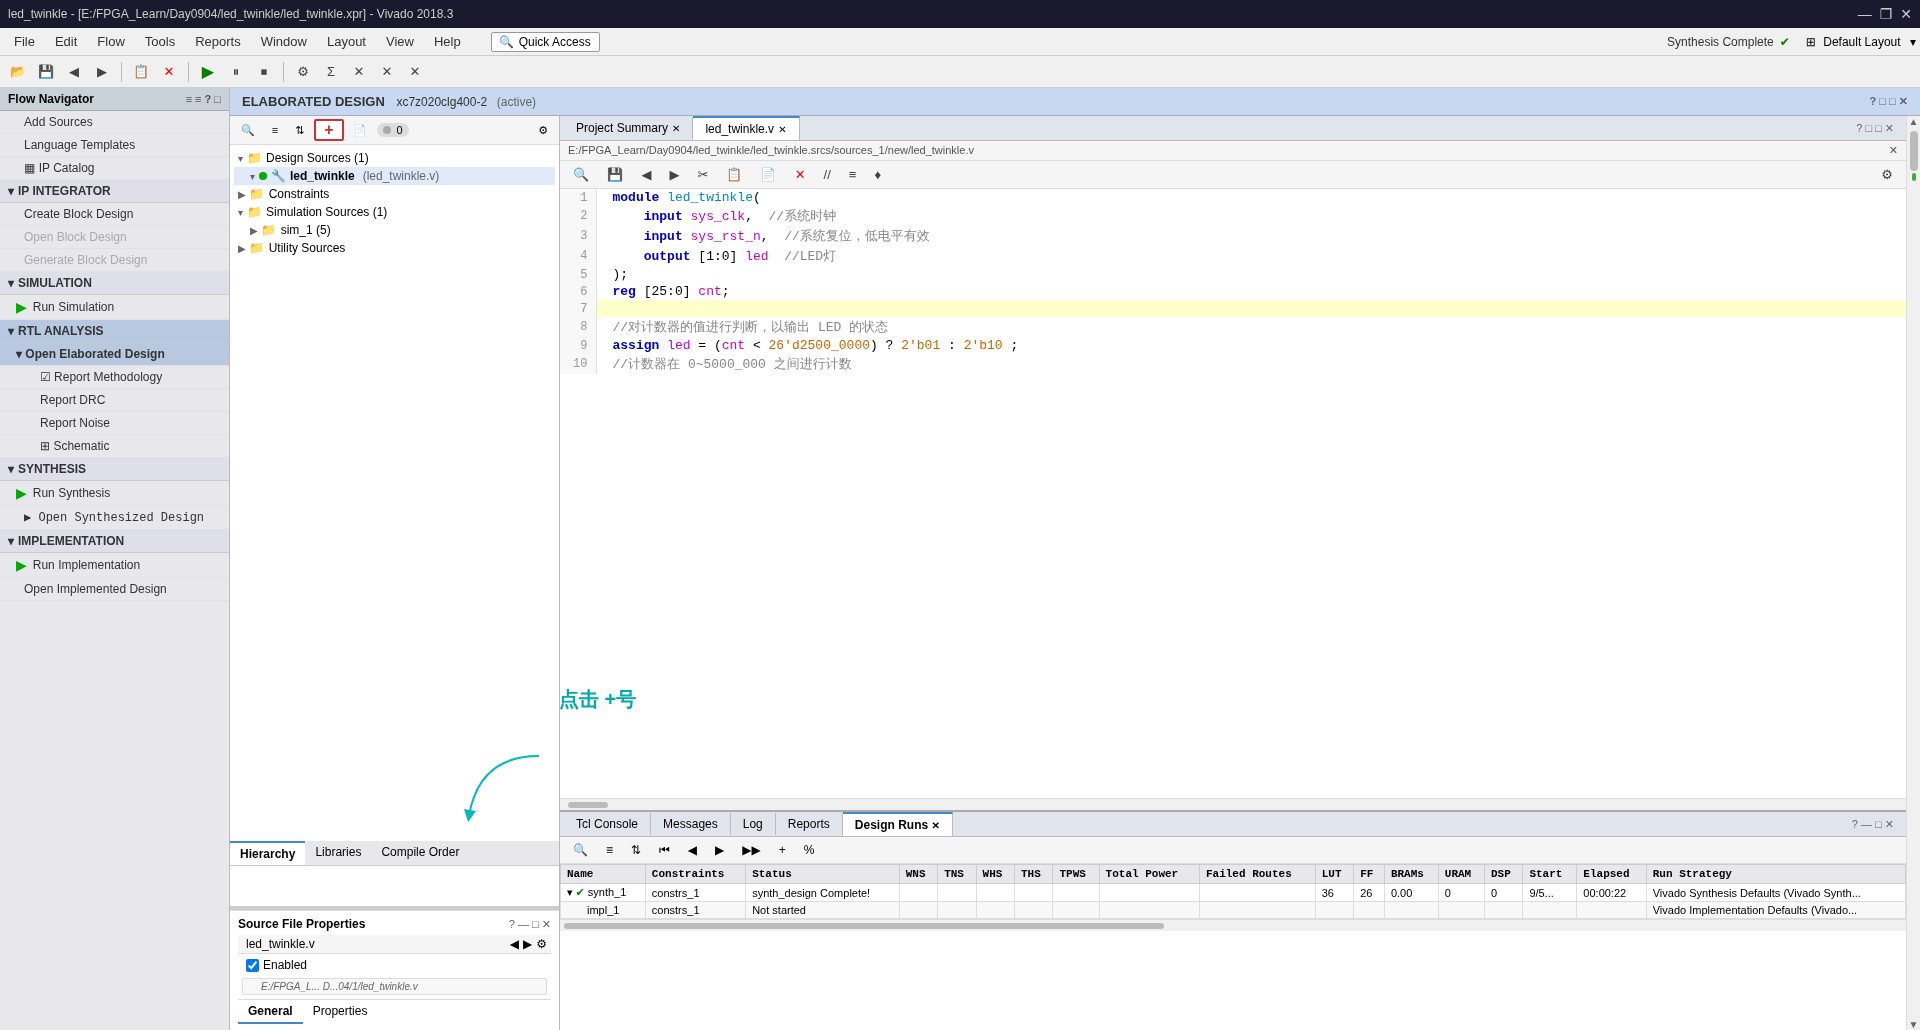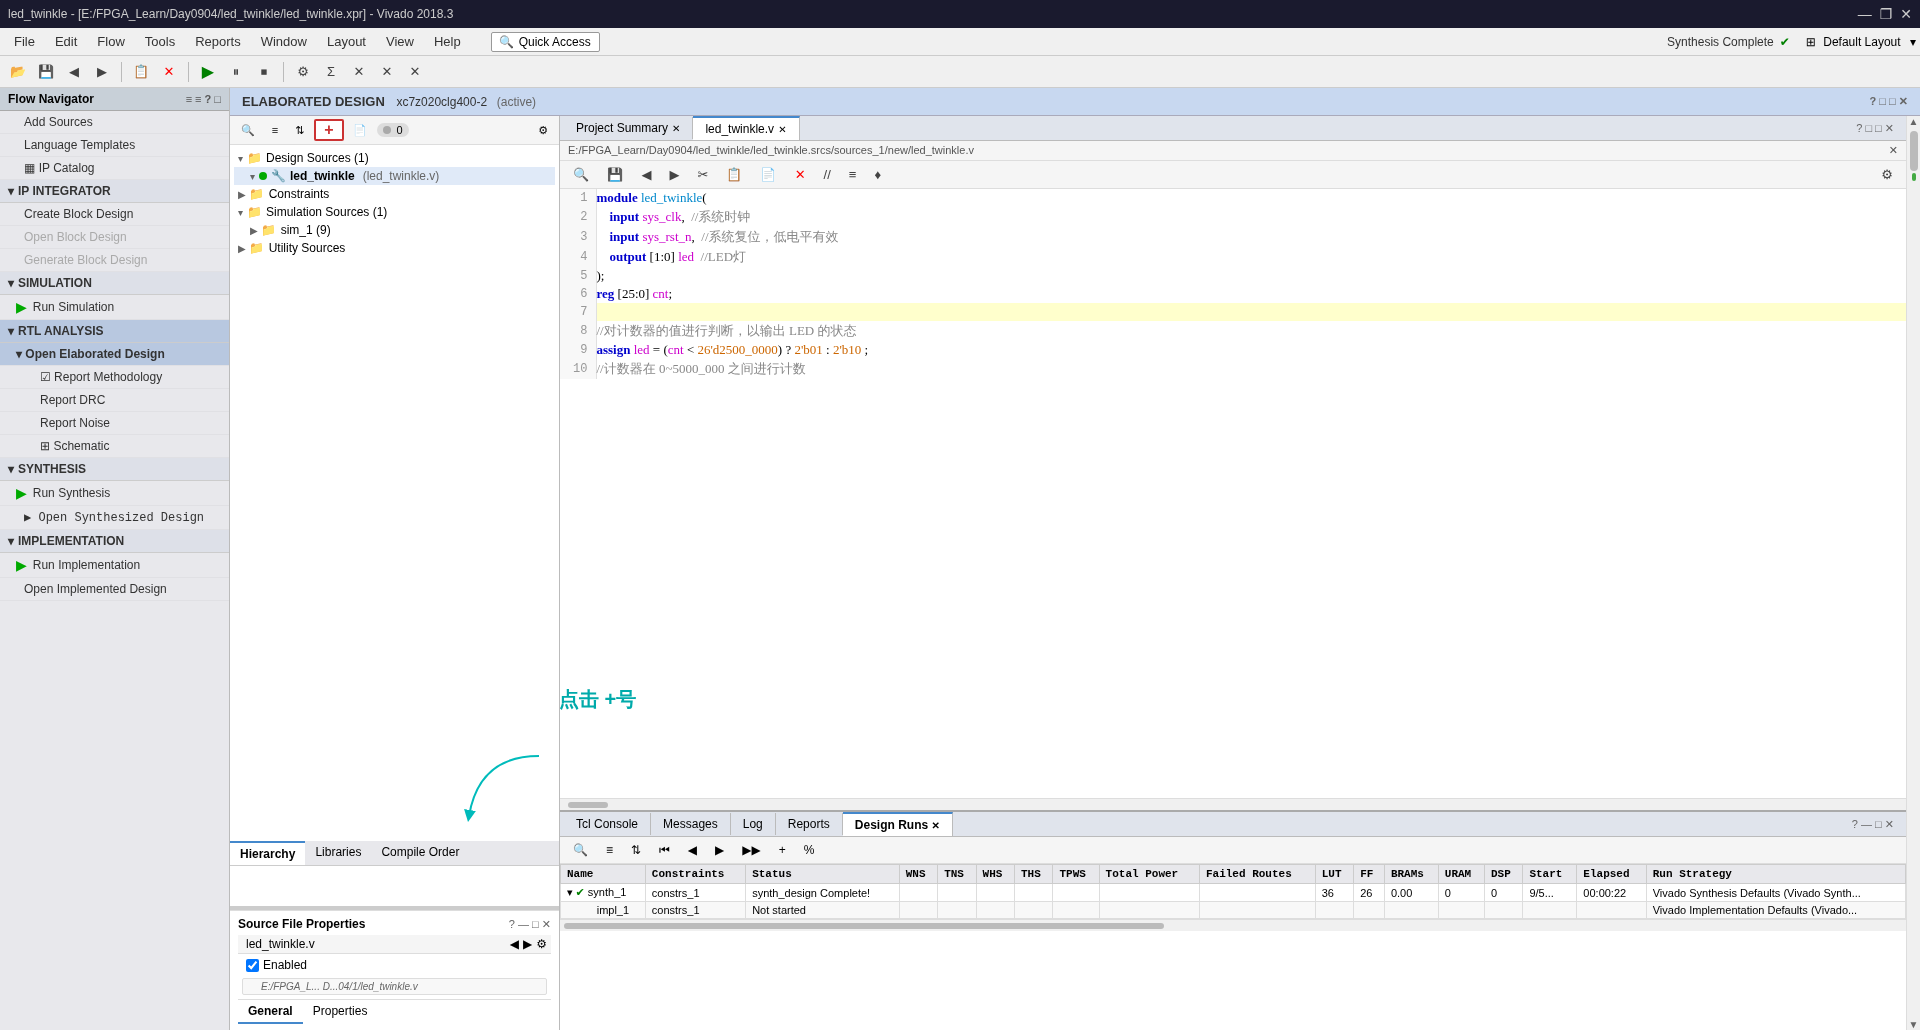--- a/index.html
+++ b/index.html
@@ -70,21 +70,21 @@
     #code-editor { flex: 1; display: flex; flex-direction: column; background: white; }
     #editor-tabs { display: flex; background: #e0e4ec; border-bottom: 1px solid #bbb; align-items: center; padding: 0 4px; }
     #editor-tabs .etab { padding: 4px 12px; font-size: 12px; cursor: pointer; border-right: 1px solid #bbb; display: flex; align-items: center; gap: 4px; }
     #editor-tabs .etab.active { background: white; }
     #editor-path { padding: 3px 8px; background: #f5f5f5; border-bottom: 1px solid #ddd; font-size: 11px; color: #555; display: flex; align-items: flex-start; justify-content: space-between; }
     #editor-toolbar { display: flex; align-items: center; padding: 3px 6px; border-bottom: 1px solid #ddd; gap: 4px; background: #f5f5f5; }
     #editor-toolbar .e-btn { padding: 2px 6px; cursor: pointer; font-size: 13px; color: #444; border: 1px solid transparent; }
     #code-content { flex: 1; overflow: auto; font-family: 'Courier New', monospace; font-size: 13px; }
     #code-content table { width: 100%; border-collapse: collapse; }
     #code-content td.line-num { width: 36px; text-align: right; padding: 0 8px 0 4px; color: #999; background: #f8f8f8; border-right: 1px solid #e0e0e0; user-select: none; font-size: 12px; }
-    #code-content td.code-line { padding: 1px 0; white-space: pre; font-family: Liberation Serif, serif; }
+    #code-content td.code-line { padding: 1px 16px; white-space: pre; }
     #code-content tr.highlighted { background: #ffffcc; }
     .kw { color: #0000cc; font-weight: bold; }
     .kw2 { color: #cc0000; font-weight: bold; }
     .kw3 { color: #0088cc; }
     .comment-cn { color: #888888; }
     .num { color: #cc6600; }
     .sig { color: #cc00cc; }
 
     
     #bottom-panel { height: 220px; border-top: 2px solid #aaa; display: flex; flex-direction: column; background: white; }
@@ -288,21 +288,21 @@
             <span>Constraints</span>
           </div>
           <div class="tree-item">
             <span class="expand">▾</span>
             <span>📁</span>
             <span>Simulation Sources (1)</span>
           </div>
           <div class="tree-item tree-indent">
             <span class="expand">▶</span>
             <span>📁</span>
-            <span>sim_1 (9)</span>
+            <span>sim_1 (5)</span>
           </div>
           <div class="tree-item">
             <span class="expand">▶</span>
             <span>📁</span>
             <span>Utility Sources</span>
           </div>
         </div>
 
         <div id="sources-tabs2" style="margin-top:auto;">
           <div class="tab2 active">Hierarchy</div>
@@ -506,21 +506,21 @@
                   <td>36</td>
                   <td>26</td>
                   <td>0.00</td>
                   <td>0</td>
                   <td>0</td>
                   <td>9/5...</td>
                   <td>00:00:22</td>
                   <td>Vivado Synthesis Defaults (Vivado Synth...</td>
                 </tr>
                 <tr>
-                  <td style="padding-left:26px;text-align:center;">impl_1</td>
+                  <td style="padding-left:26px;">impl_1</td>
                   <td>constrs_1</td>
                   <td>Not started</td>
                   <td></td>
                   <td></td>
                   <td></td>
                   <td></td>
                   <td></td>
                   <td></td>
                   <td></td>
                   <td></td>

